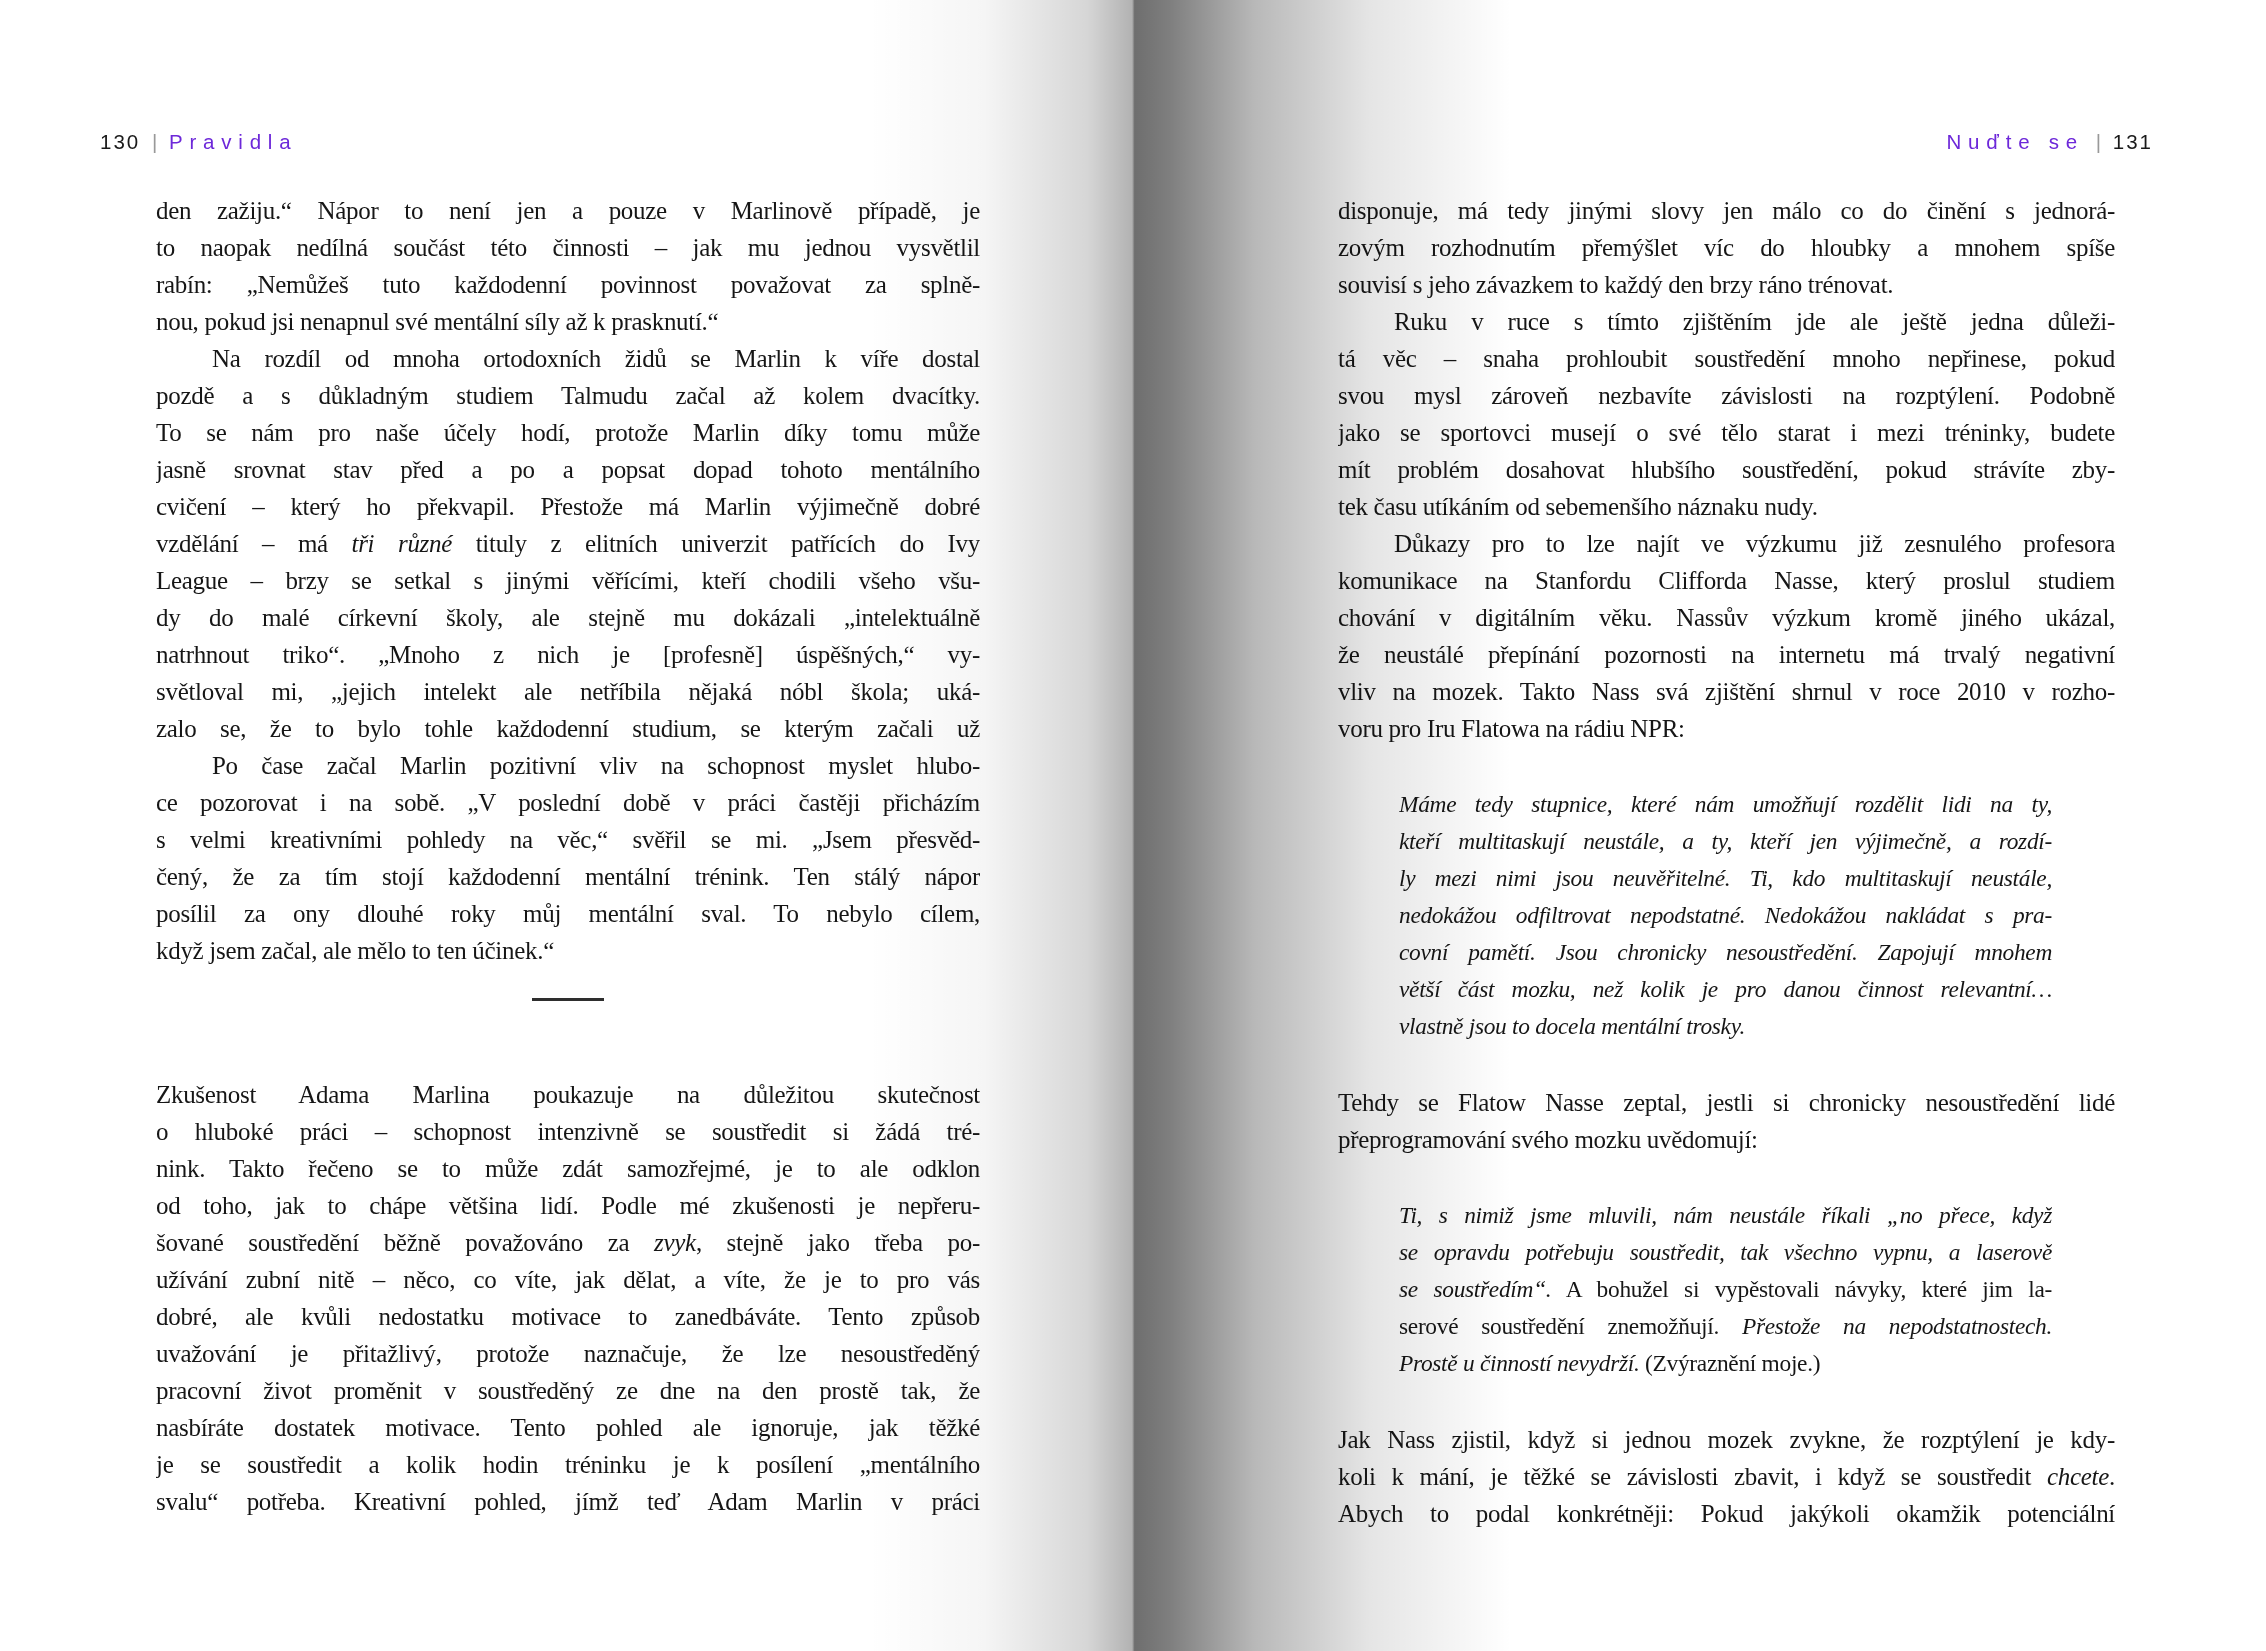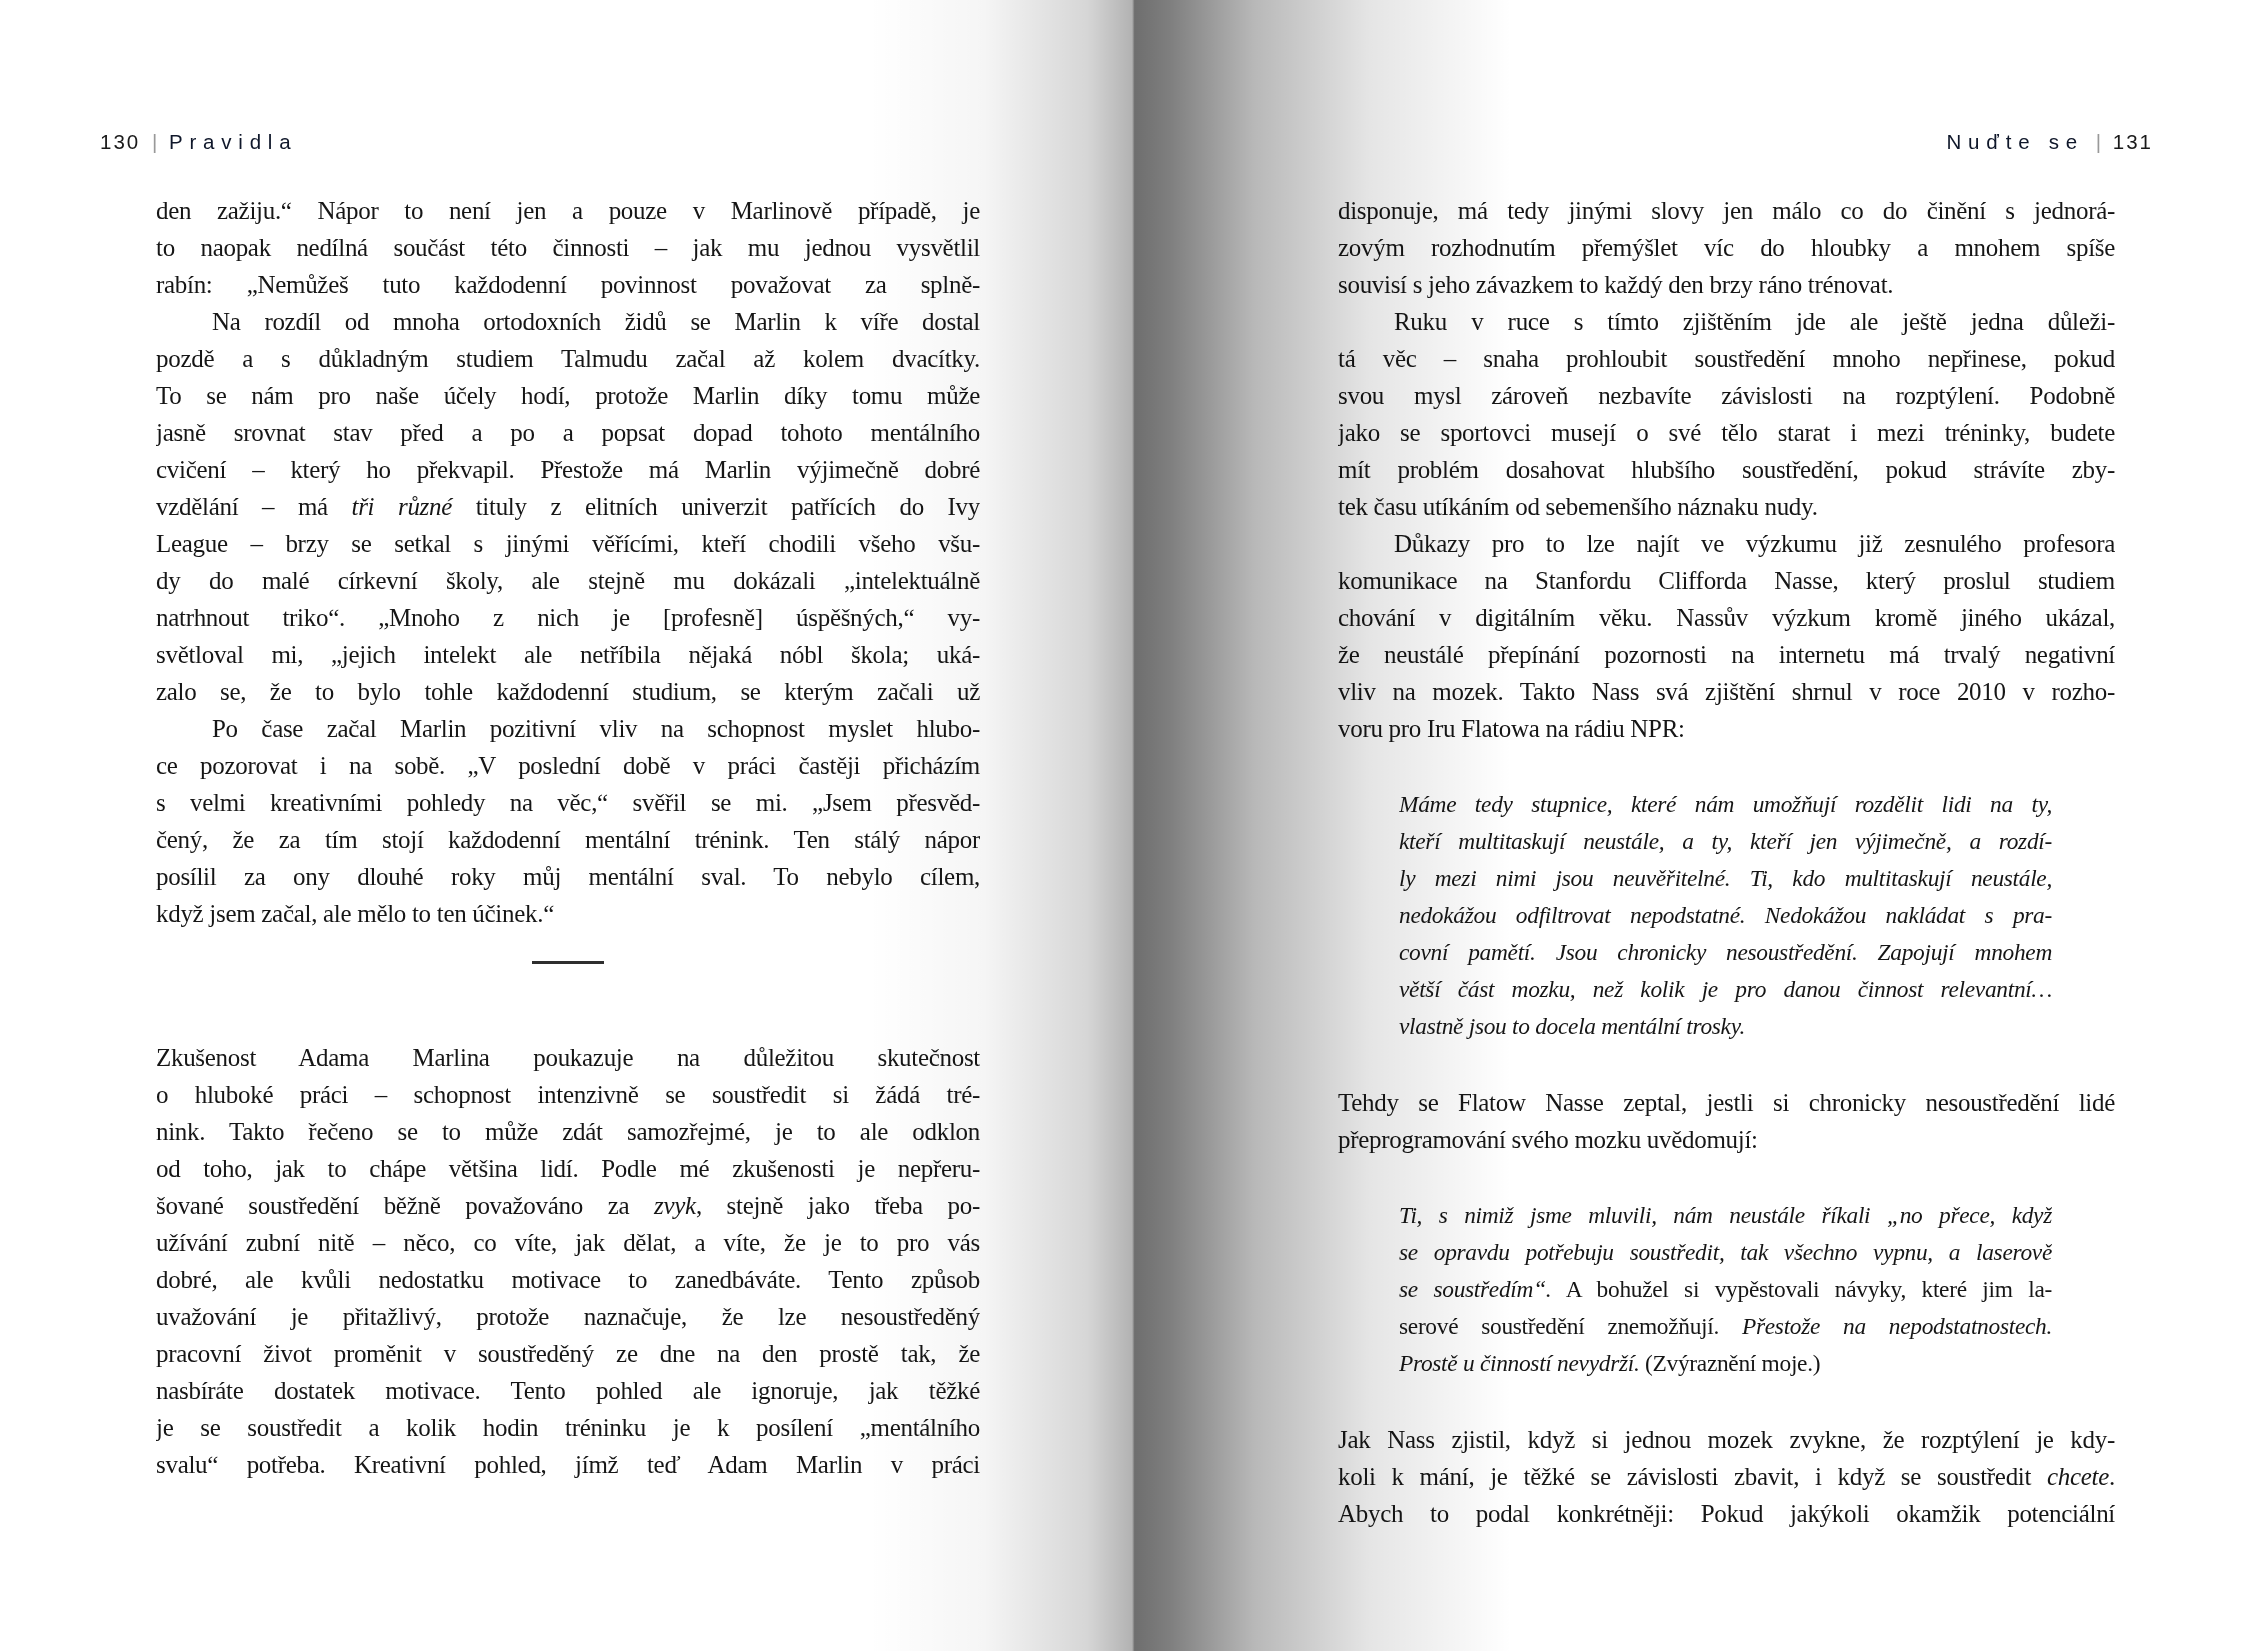--- a/index.html
+++ b/index.html
@@ -34,21 +34,21 @@
     font-family: "Liberation Sans", sans-serif;
     font-size: 20.5px;
     line-height: 23.4px;
     color: #1a1a1a;
     white-space: nowrap;
   }
   .header-left { left: 100px; }
   .header-right { right: 113px; text-align: left; }
   .pgnum { font-weight: 400; letter-spacing: 2px; }
   .sep { color: #999999; font-weight: 400; margin: 0 11.7px; }
-  .htitle { letter-spacing: 6.8px; color: #0f172a; }
+  .htitle { letter-spacing: 6.8px; color: #6d28d9; }
   .page-body {
     position: absolute;
     top: 192px;
     font-size: 25px;
     letter-spacing: -0.3px;
     line-height: 37px;
     color: #161616;
   }
   .page-body.left  { left: 156px;  width: 824px; }
   .page-body.right { left: 1338px; width: 777px; }
@@ -87,20 +87,21 @@
 
   <div class="header header-right">
     <span class="htitle">Nuďte se</span><span class="sep">|</span><span class="pgnum">131</span>
   </div>
 
   <div class="page-body left">
       <div class="block para">
         <div class="line jl"><span>den zažiju.“ Nápor to není jen a pouze v Marlinově případě, je</span></div>
         <div class="line jl"><span>to naopak nedílná součást této činnosti – jak mu jednou vysvětlil</span></div>
         <div class="line jl"><span>rabín: „Nemůžeš tuto každodenní povinnost považovat za splně-</span></div>
+        <div class="line ll"><span>nou, pokud jsi nenapnul své mentální síly až k prasknutí.“</span></div>
       </div>
       <div class="block para">
         <div class="line jl ind"><span>Na rozdíl od mnoha ortodoxních židů se Marlin k víře dostal</span></div>
         <div class="line jl"><span>pozdě a s důkladným studiem Talmudu začal až kolem dvacítky.</span></div>
         <div class="line jl"><span>To se nám pro naše účely hodí, protože Marlin díky tomu může</span></div>
         <div class="line jl"><span>jasně srovnat stav před a po a popsat dopad tohoto mentálního</span></div>
         <div class="line jl"><span>cvičení – který ho překvapil. Přestože má Marlin výjimečně dobré</span></div>
         <div class="line jl"><span>vzdělání – má </span><em>tři různé</em><span> tituly z elitních univerzit patřících do Ivy</span></div>
         <div class="line jl"><span>League – brzy se setkal s jinými věřícími, kteří chodili všeho všu-</span></div>
         <div class="line jl"><span>dy do malé církevní školy, ale stejně mu dokázali „intelektuálně</span></div>

